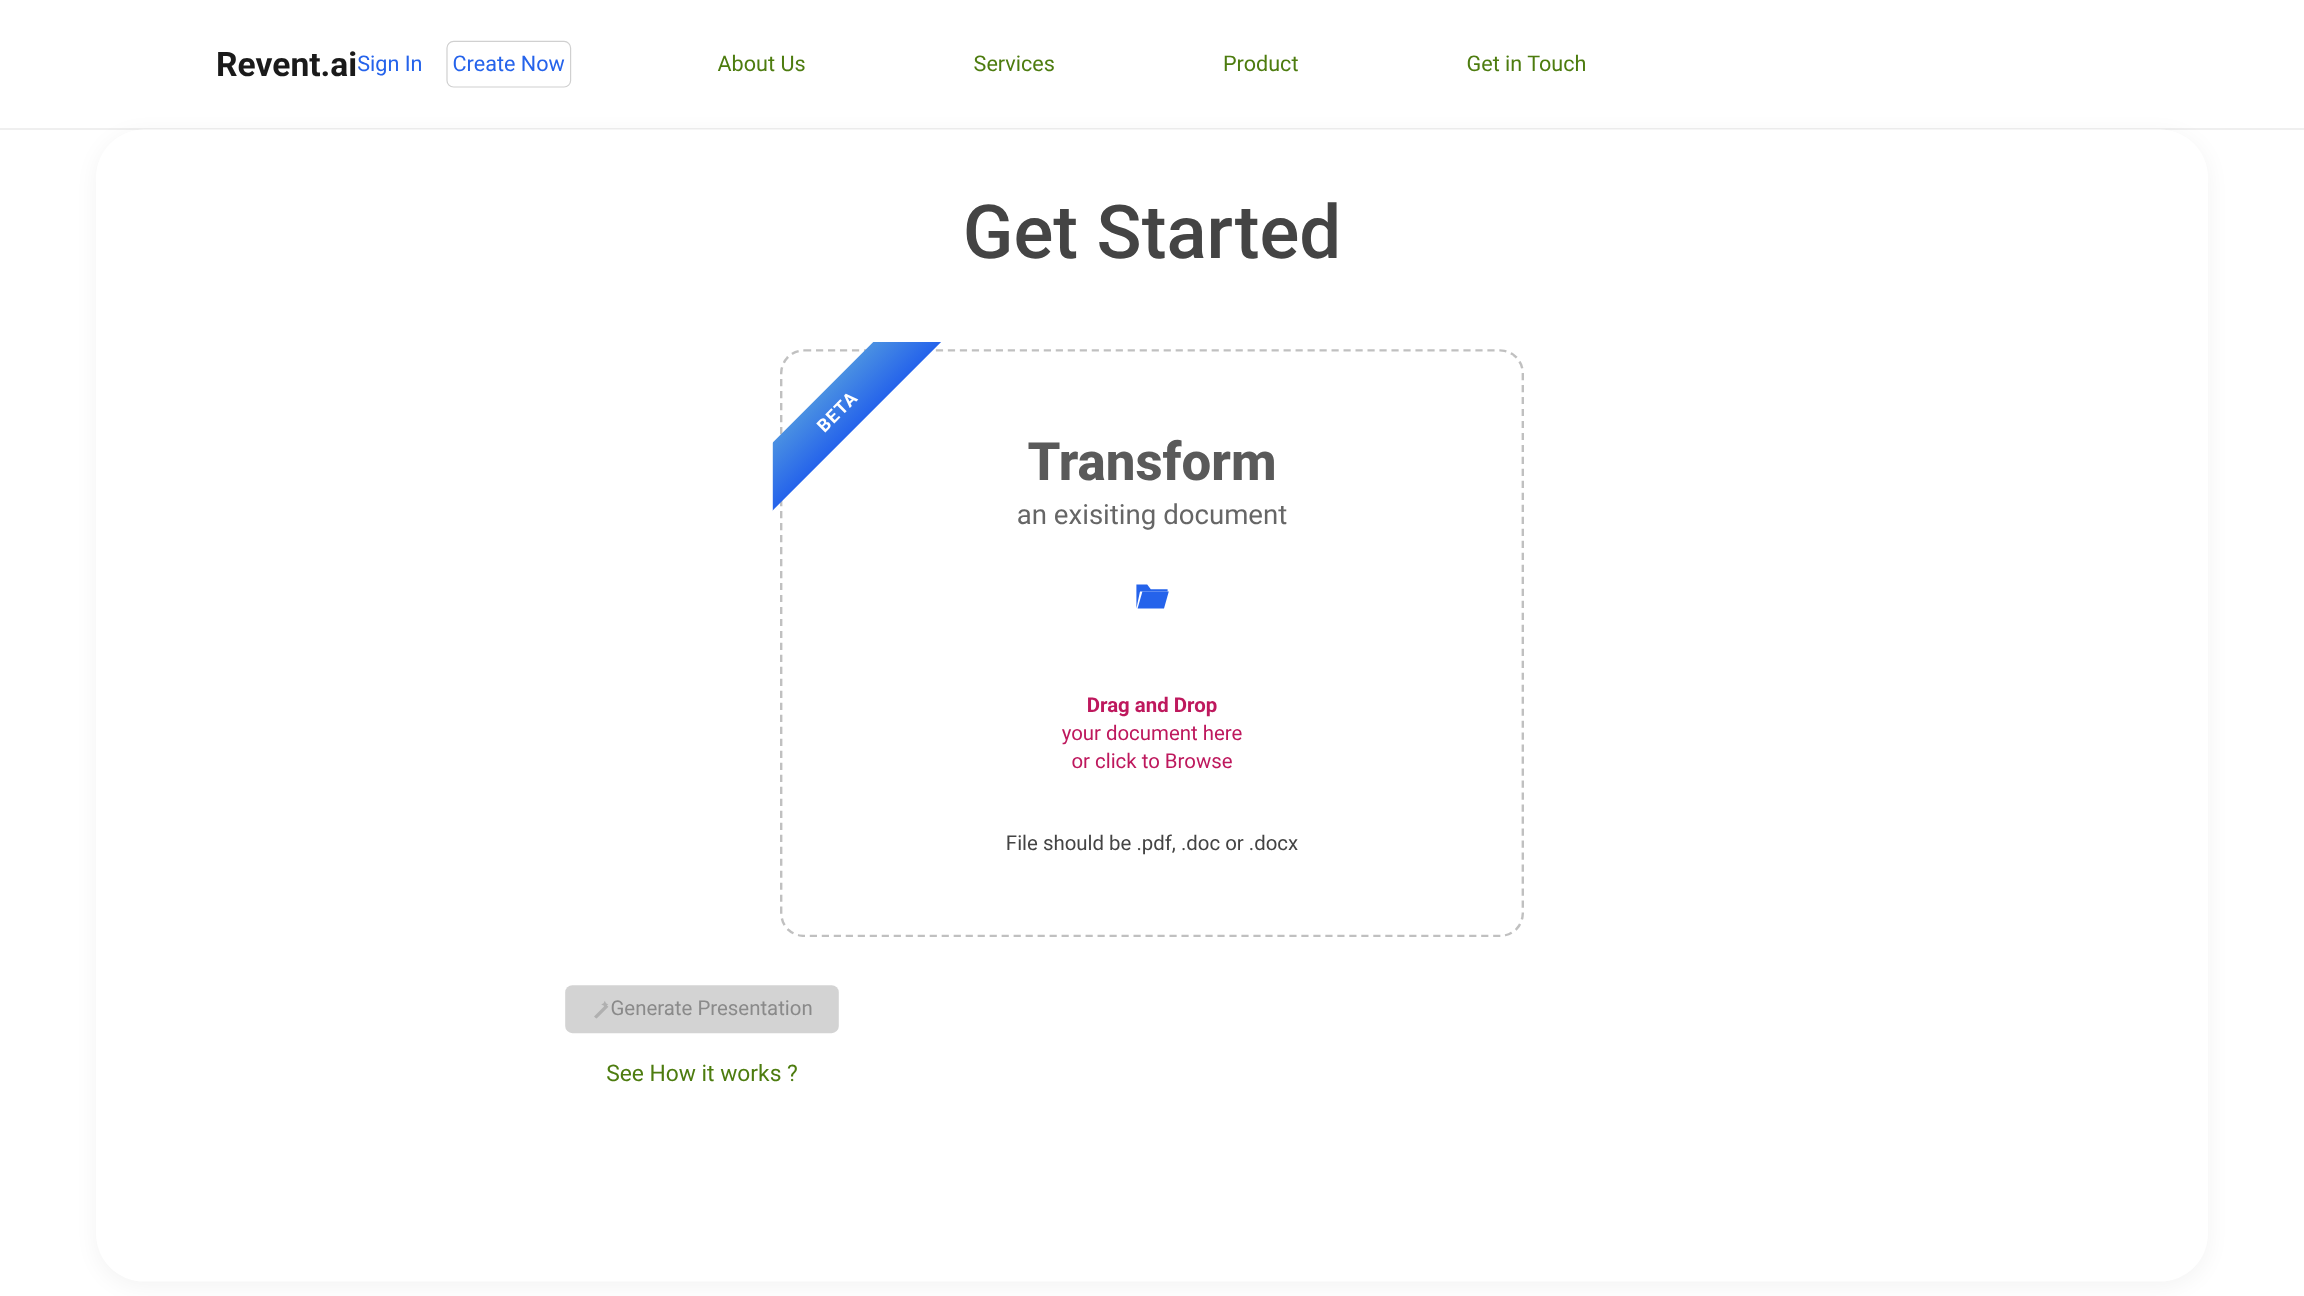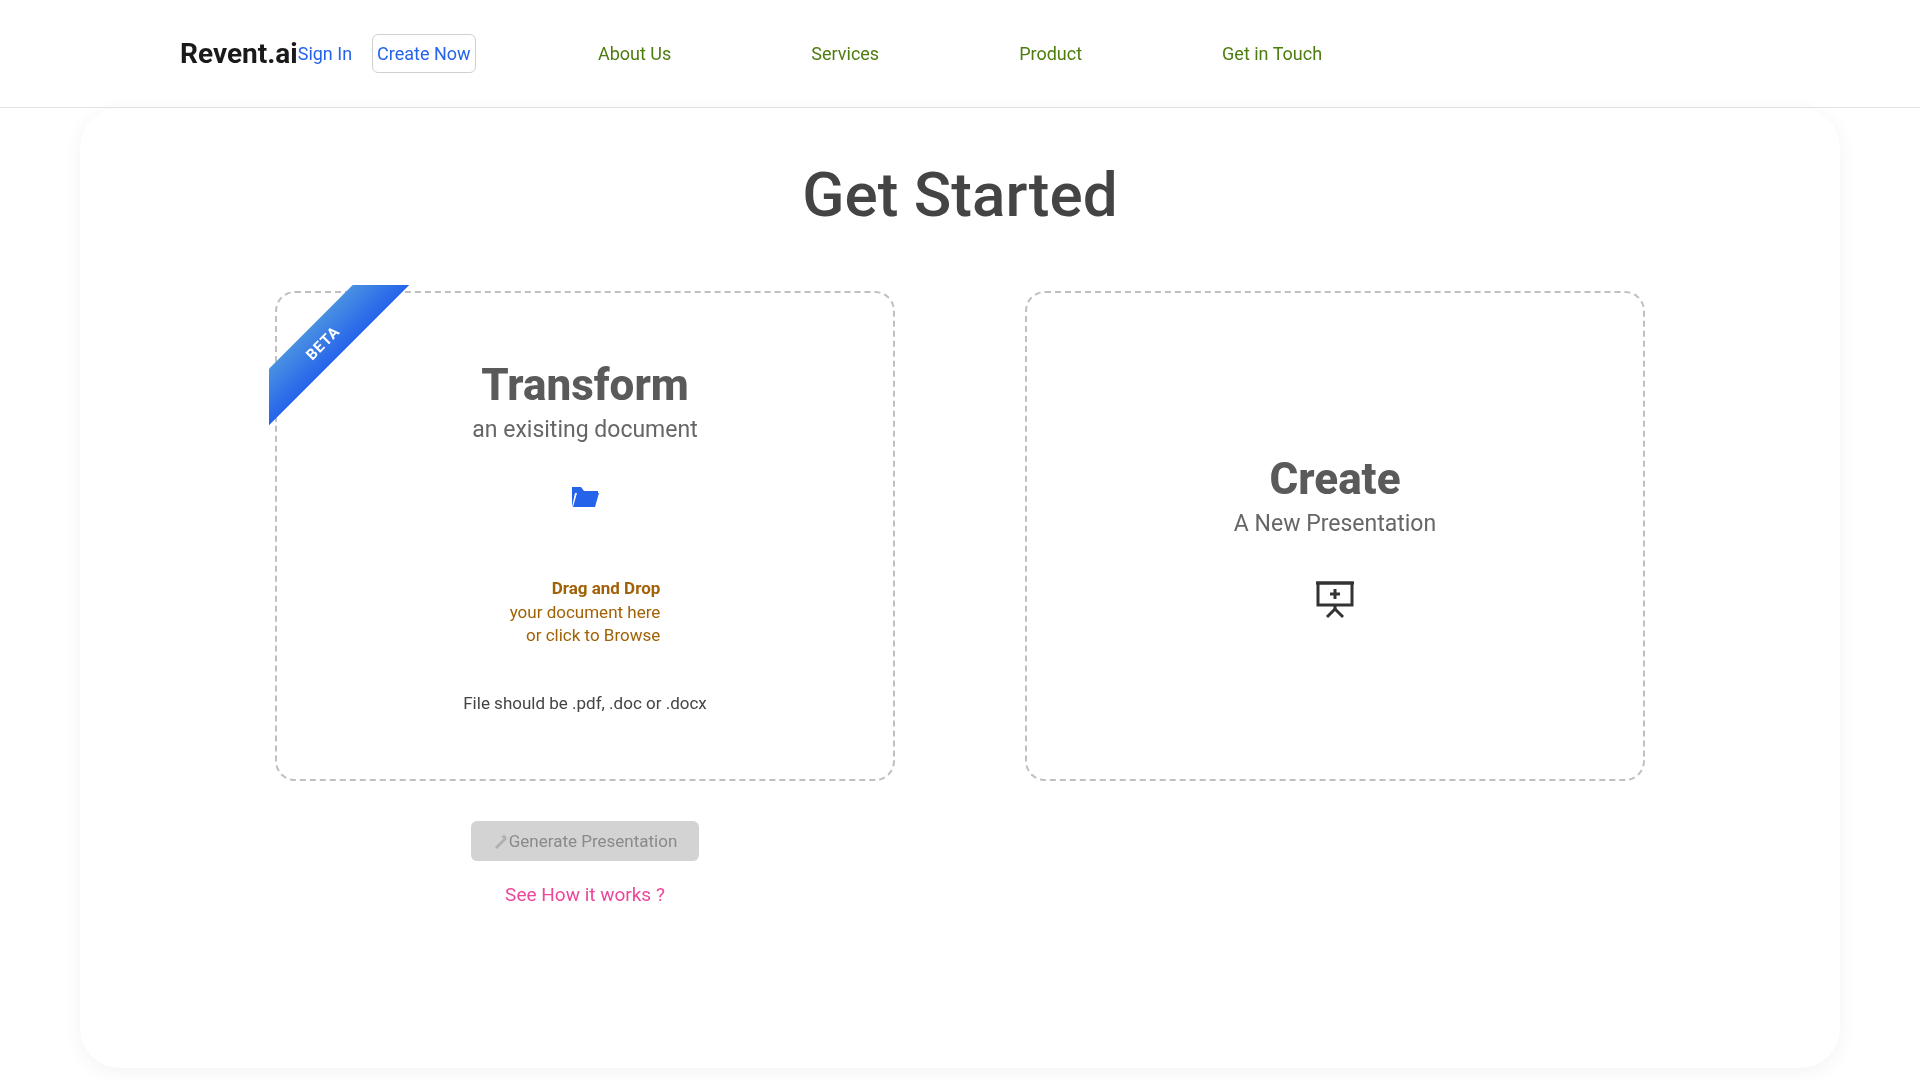--- a/index.html
+++ b/index.html
@@ -123,22 +123,22 @@
       color: #666;
       margin-top: 5px;
     }
     .folder-icon {
       margin-top: 40px;
       margin-bottom: 20px;
       width: 32px;
       height: 26px;
     }
     .drop-text {
-      text-align: right;
-      color: #a16207;
+      text-align: center;
+      color: #be185d;
       font-size: 17px;
       line-height: 1.4;
       margin-top: 48px;
     }
     .drop-text .bold {
       font-weight: 700;
     }
     .file-hint {
       margin-top: 45px;
       font-size: 17px;
@@ -180,21 +180,21 @@
       border-radius: 6px;
       font-size: 17px;
       cursor: not-allowed;
     }
     .wand {
       width: 16px;
       height: 16px;
       opacity: 0.6;
     }
     .how-works {
-      color: #ec4899;
+      color: #4d7c0f;
       font-size: 19px;
       cursor: pointer;
     }
   </style>
 </head>
 <body>
 
 <div class="header">
   <div class="logo">Revent.ai</div>
   <nav class="nav">
@@ -226,37 +226,20 @@
         </svg>
       </span>
       <div class="drop-text">
         <div class="bold">Drag and Drop</div>
         <div>your document here</div>
         <div>or click to Browse</div>
       </div>
       <div class="file-hint">File should be .pdf, .doc or .docx</div>
     </div>
 
-    <div class="card card-create">
-      <div class="card-inner">
-        <div class="card-title">Create</div>
-        <div class="card-subtitle">A New Presentation</div>
-        <span class="presentation-icon">
-          <svg viewBox="0 0 42 42" width="42" height="42">
-            <rect x="4" y="6" width="34" height="22" fill="none" stroke="#333" stroke-width="3"></rect>
-            <line x1="21" y1="28" x2="21" y2="34" stroke="#333" stroke-width="3"></line>
-            <line x1="13" y1="40" x2="21" y2="32" stroke="#333" stroke-width="3"></line>
-            <line x1="29" y1="40" x2="21" y2="32" stroke="#333" stroke-width="3"></line>
-            <line x1="21" y1="12" x2="21" y2="22" stroke="#333" stroke-width="3"></line>
-            <line x1="16" y1="17" x2="26" y2="17" stroke="#333" stroke-width="3"></line>
-            <line x1="2" y1="6" x2="40" y2="6" stroke="#333" stroke-width="3"></line>
-          </svg>
-        </span>
-      </div>
-    </div>
   </div>
 
   <div class="actions-wrapper">
     <div class="left-col">
       <button class="generate-btn">
         <span class="wand">
           <svg viewBox="0 0 16 16" width="16" height="16">
             <path d="M2 14 L12 4 l2 2 L4 16 Z M11 1 l1 2 l2 1 l-2 1 l-1 2 l-1-2 l-2-1 l2-1 Z" fill="#999"></path>
           </svg>
         </span>

